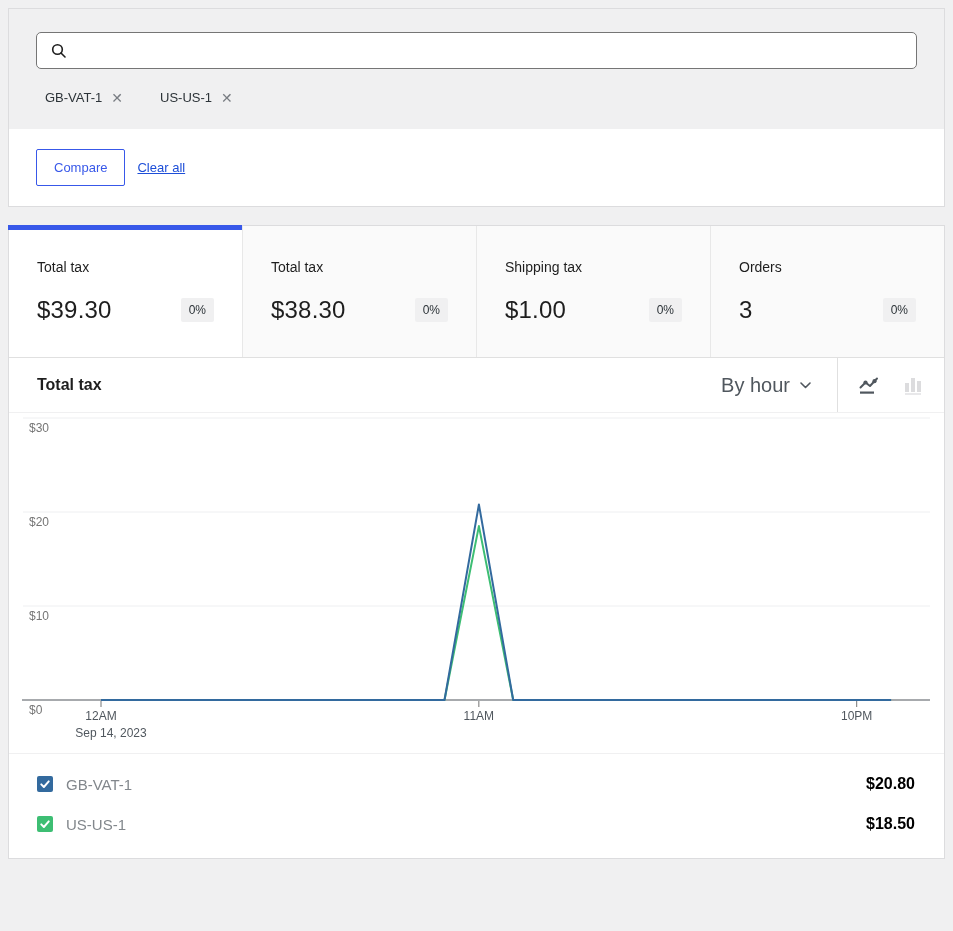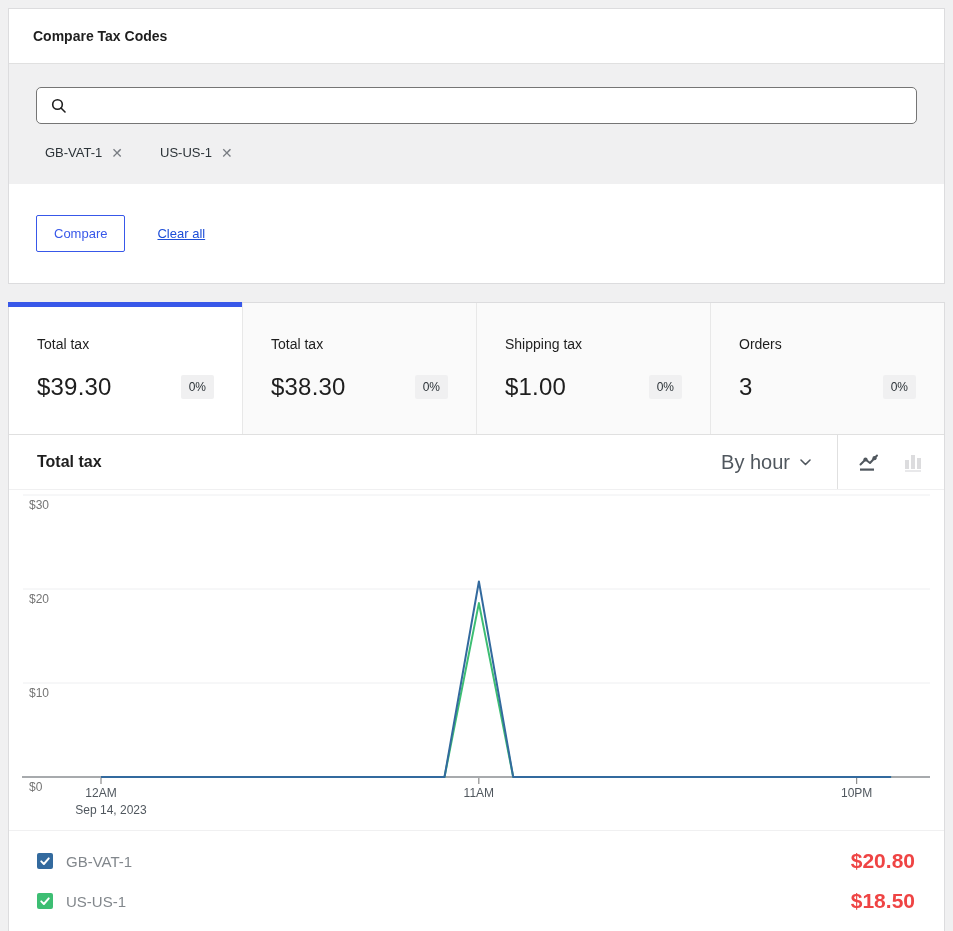--- a/index.html
+++ b/index.html
@@ -51,22 +51,22 @@
     gap: 37px;
   }
   .tag {
     display: flex; align-items: center; gap: 9px;
     font-size: 13px; color: #2c3338;
   }
   .tag .x {
     color: #787c82; font-size: 14px; line-height: 1; cursor: pointer;
   }
   .actions-row {
-    padding: 31px 27px;
-    display: flex; align-items: center; gap: 32px;
+    padding: 20px 27px;
+    display: flex; align-items: center; gap: 12px;
   }
   .btn-compare {
     background: #fff;
     border: 1px solid #3858e9;
     color: #3858e9;
     border-radius: 2px;
     font-size: 13px;
     font-family: inherit;
     padding: 10px 17px;
     cursor: pointer;
@@ -139,29 +139,28 @@
     display: flex; align-items: center;
     padding: 0 29px 0 28px;
     cursor: pointer;
   }
   .legend-checkbox {
     width: 16px; height: 16px; border-radius: 2px;
     display: flex; align-items: center; justify-content: center;
     margin-right: 13px; flex: none;
   }
   .legend-label { font-size: 15px; color: #82878c; }
-  .legend-value { margin-left: auto; font-size: 21px; font-weight: 700; color: #ef4444; }
+  .legend-value { margin-left: auto; font-size: 16px; font-weight: 700; color: #000000; }
 </style>
 </head>
 <body>
 
 <div class="wrap">
 
   <div class="card compare-card">
-    <div class="card-header">Compare Tax Codes</div>
 
     <div class="search-section">
       <div class="search-box">
         <svg width="18" height="18" viewBox="0 0 18 18">
           <circle cx="7.5" cy="7.5" r="4.8" fill="none" stroke="#1e1e1e" stroke-width="1.6"></circle>
           <line x1="11" y1="11" x2="15" y2="15" stroke="#1e1e1e" stroke-width="1.6" stroke-linecap="round"></line>
         </svg>
         <input type="text" aria-label="Search tax codes" placeholder="" style="">
       </div>
 

